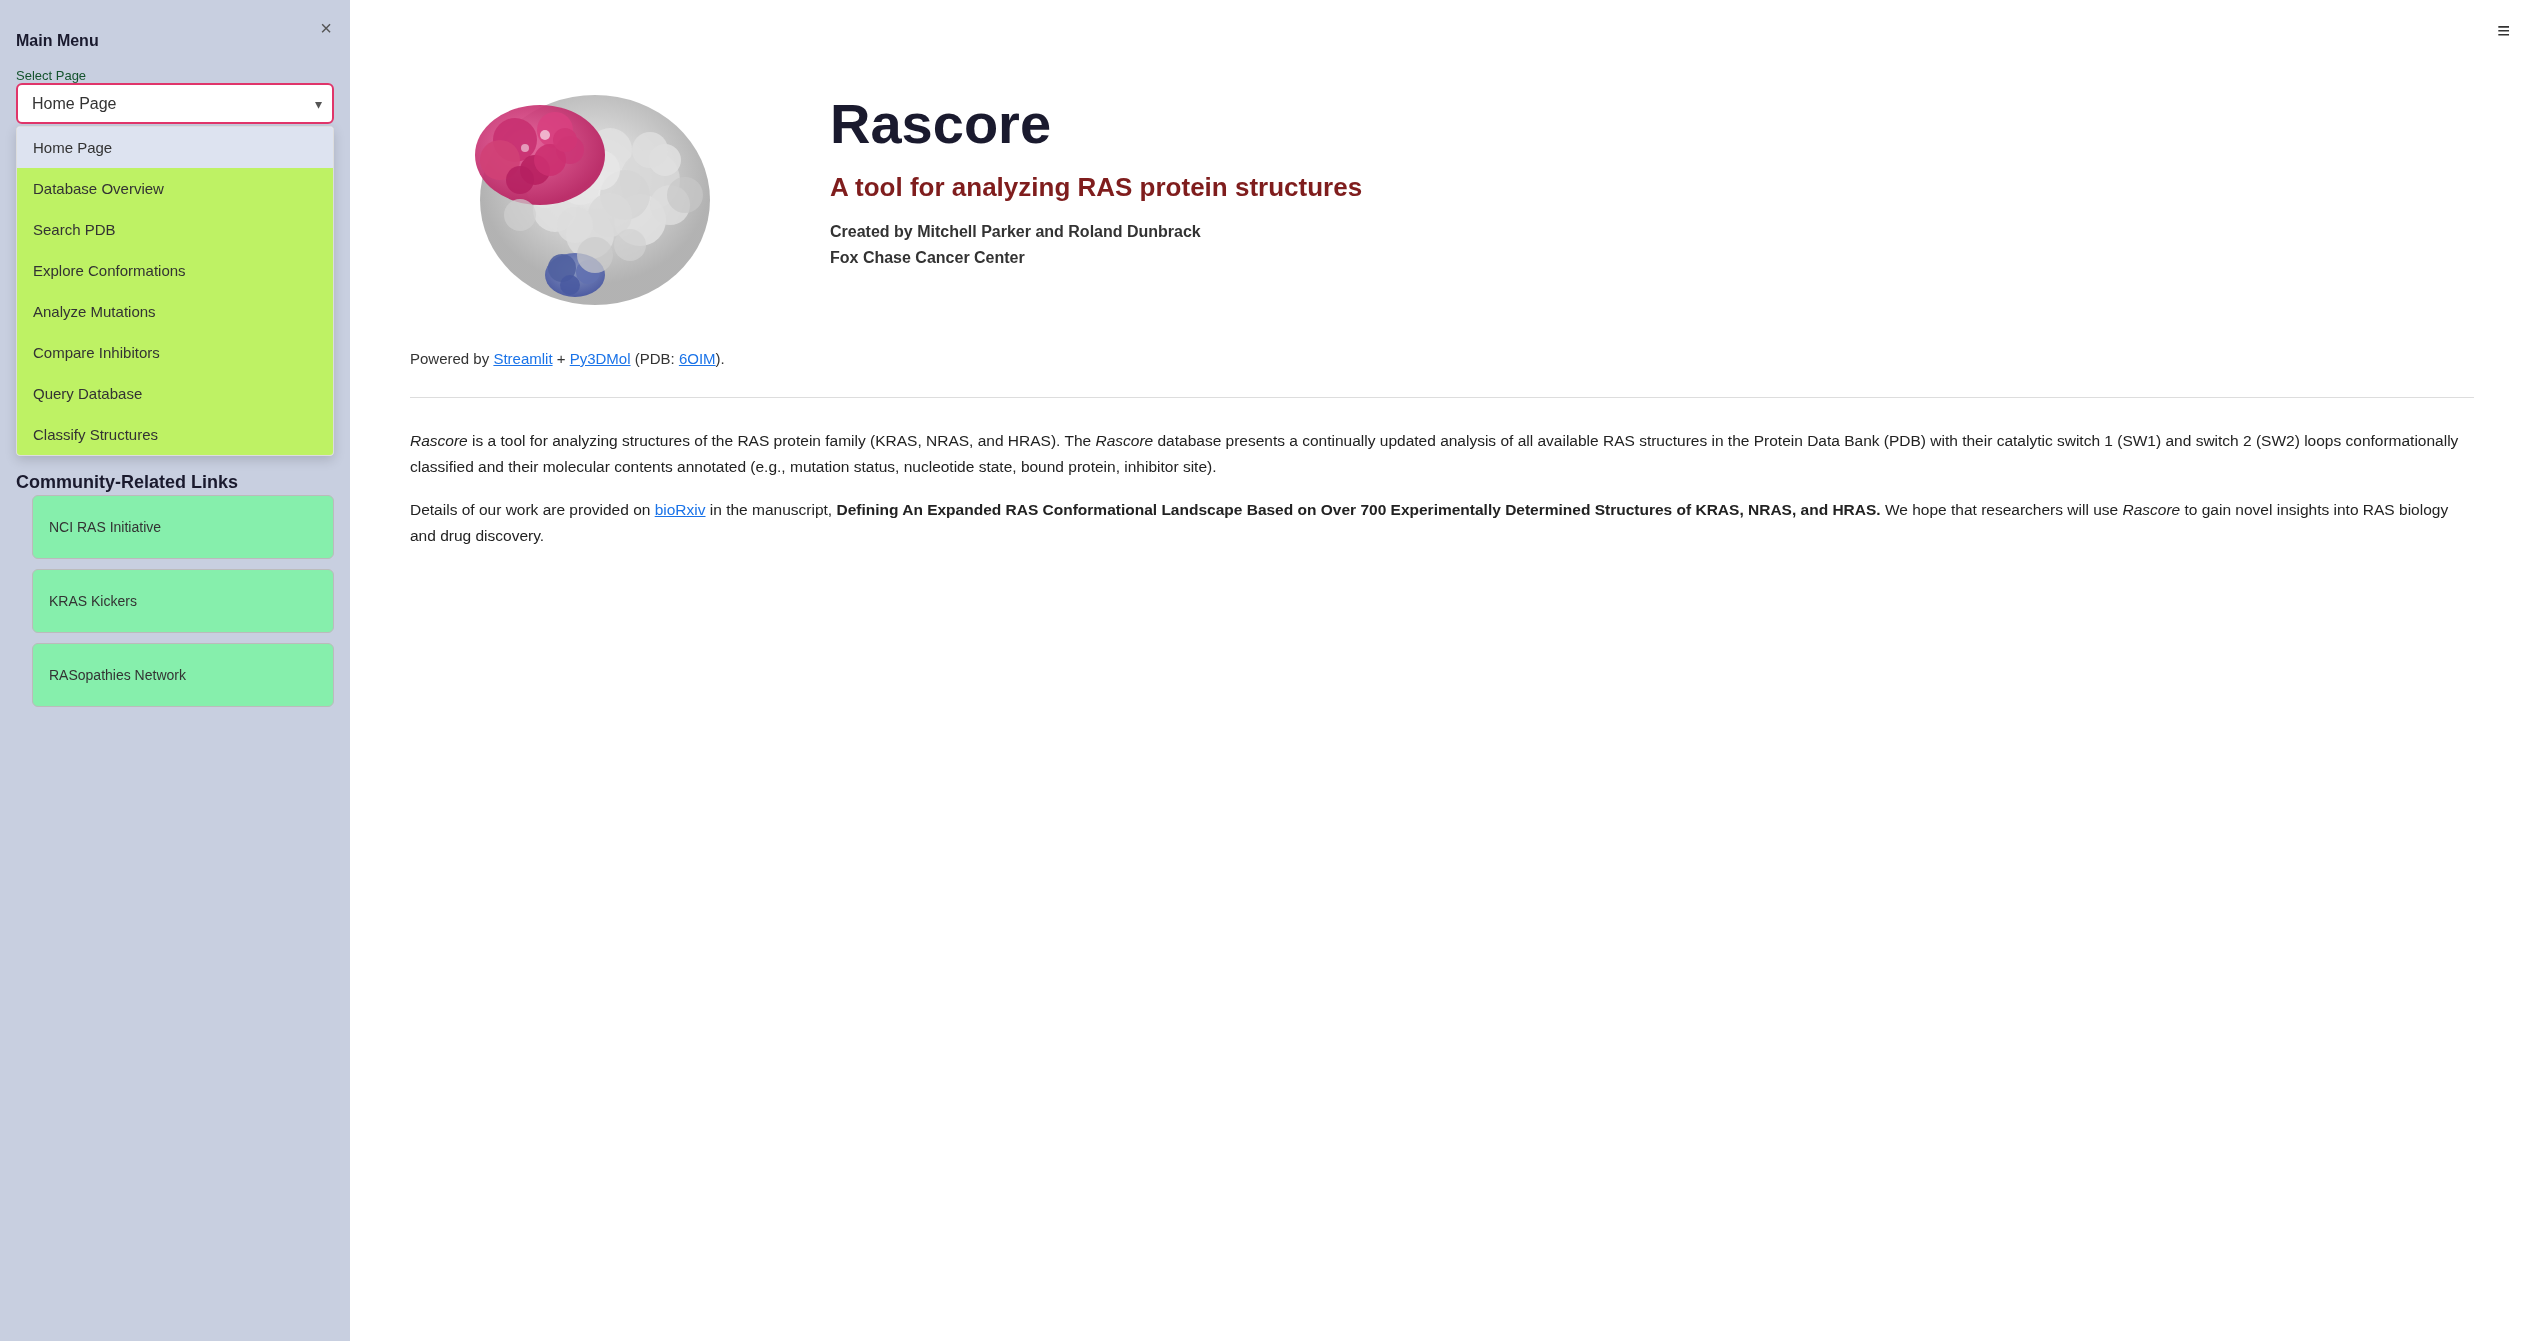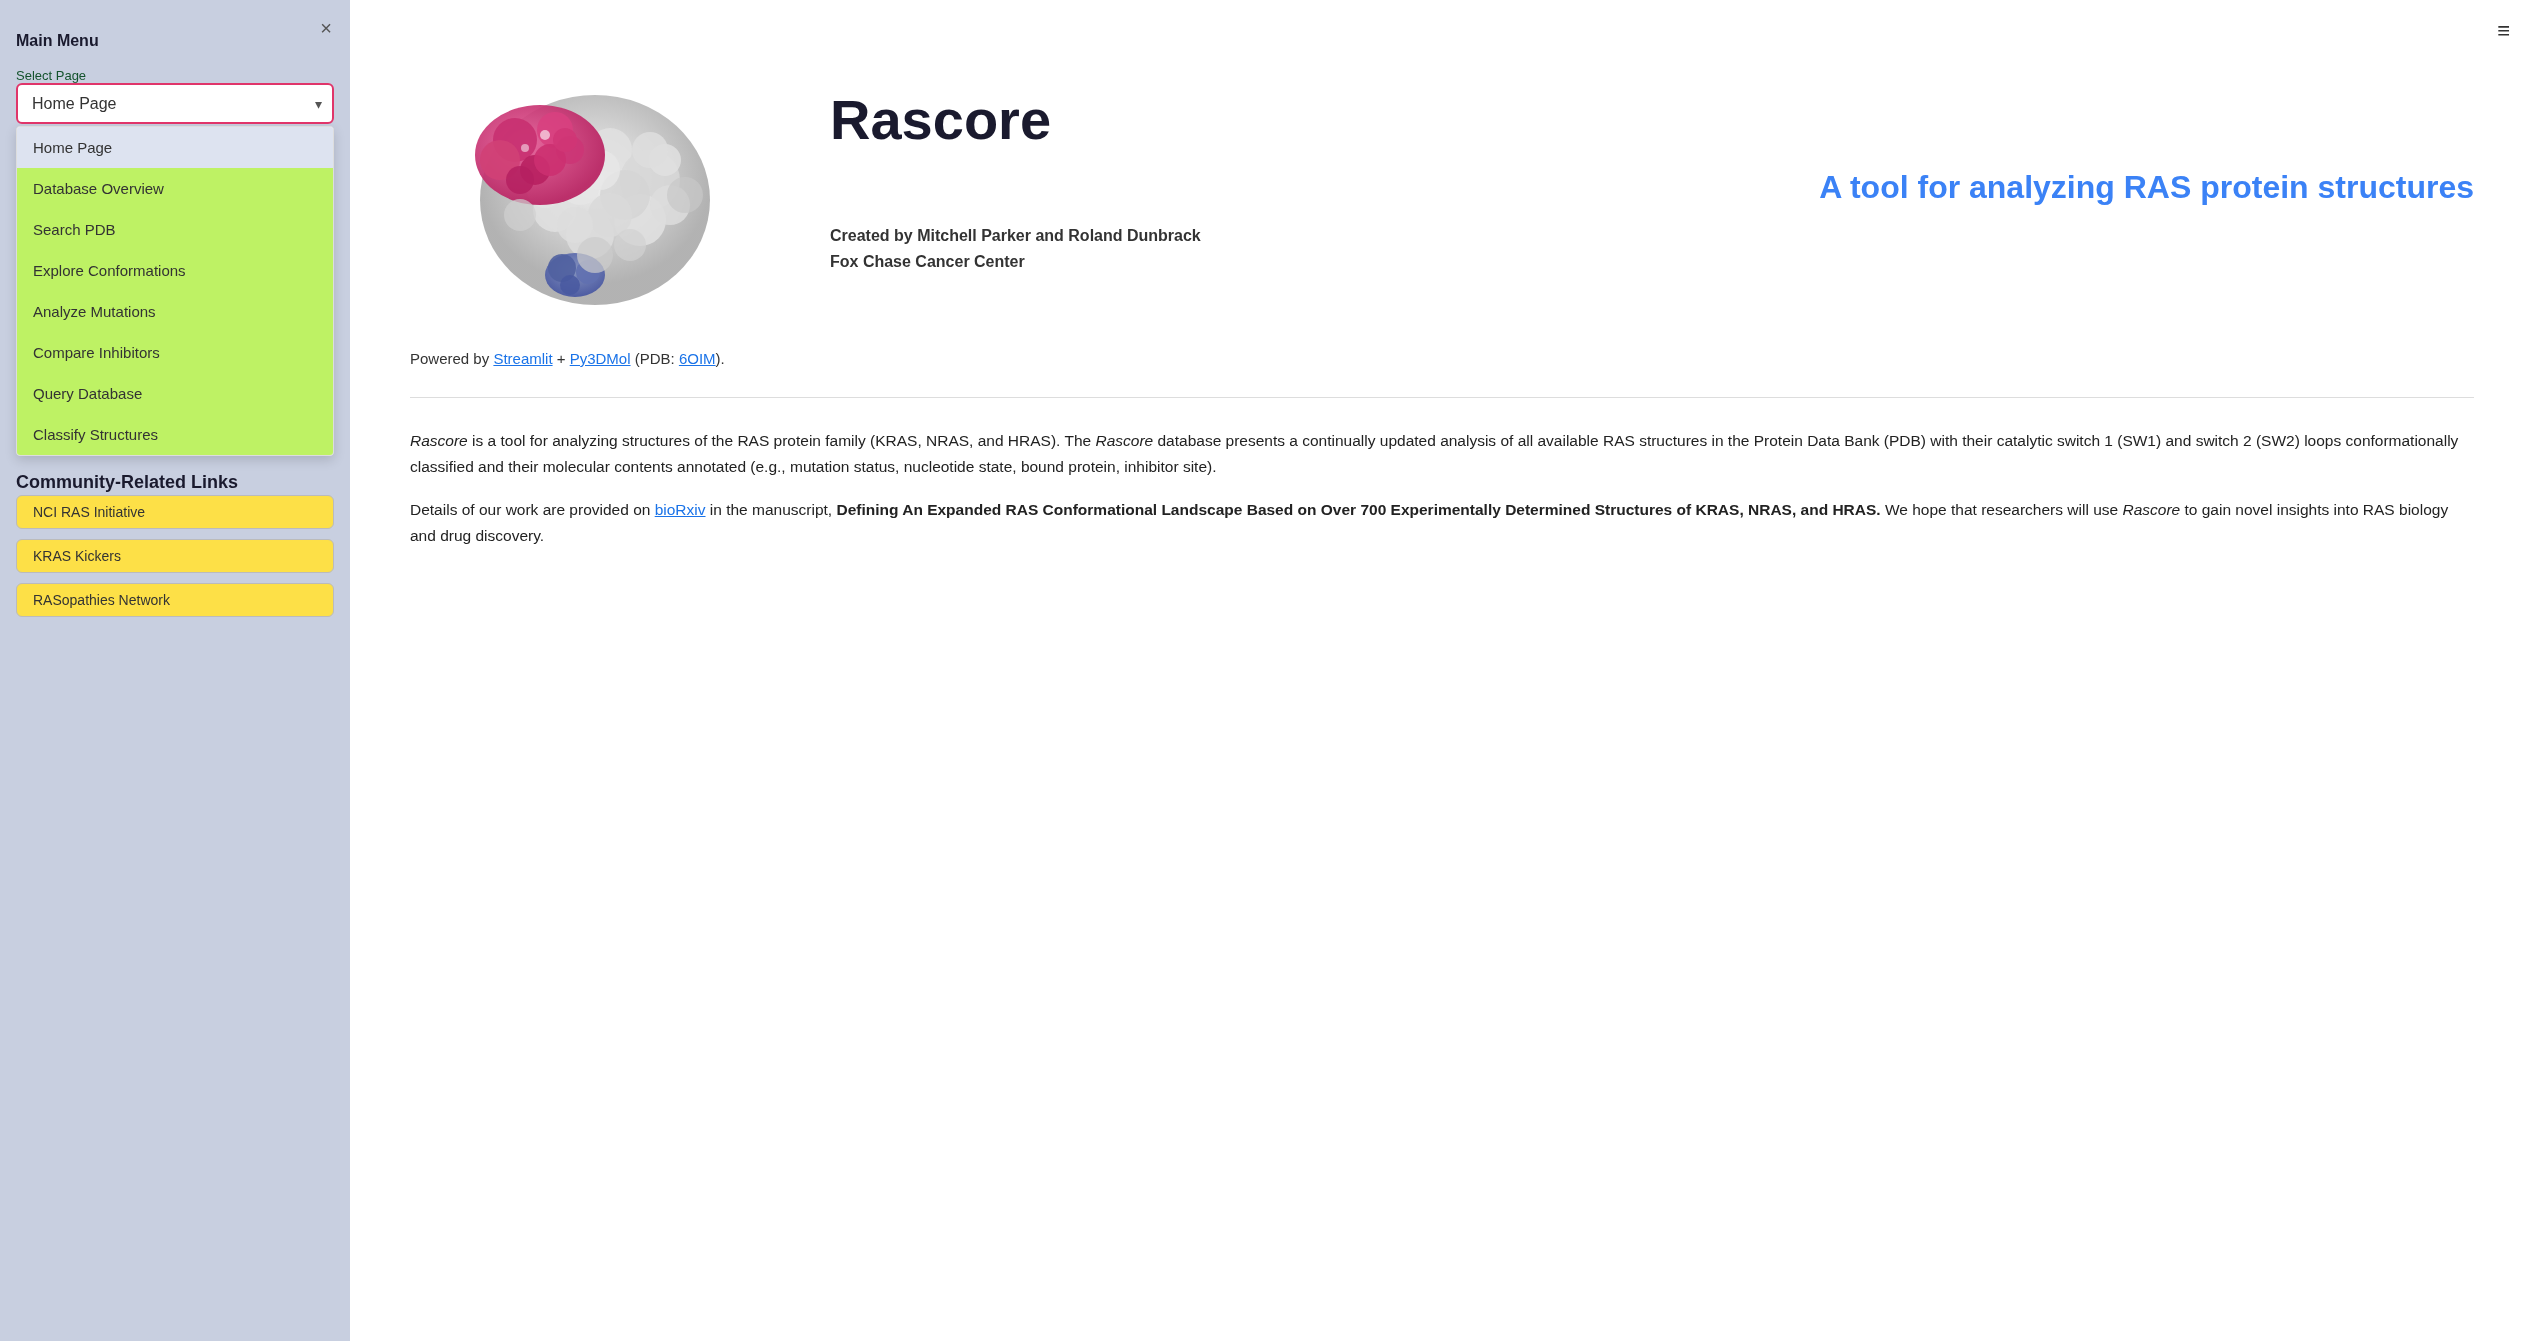--- a/index.html
+++ b/index.html
@@ -104,28 +104,29 @@
     .community-title {
       font-size: 18px;
       font-weight: 700;
       color: #1a1a2e;
       margin-bottom: 2px;
       margin-top: 16px;
     }
 
     .link-btn {
       display: inline-block;
-      padding: 8px 16px;
+      padding: 23px 16px;
       border: 1.5px solid #bbb;
       border-radius: 6px;
-      background: #fde047;
+      background: #86efac;
       font-size: 14px;
       color: #333;
       cursor: pointer;
       margin-bottom: 10px;
+      margin-left: 16px;
     }
 
     
     .main-content {
       flex: 1;
       background: white;
       overflow-y: auto;
       padding: 40px 60px;
       position: relative;
     }
@@ -168,26 +169,25 @@
 
     .app-title {
       font-size: 56px;
       font-weight: 900;
       color: #1a1a2e;
       margin-bottom: 16px;
       line-height: 1.1;
     }
 
     .app-subtitle {
-      font-size: 32px;
-      font-weight: 700;
-      color: #3b82f6;
+      font-size: 26px;
+      font-weight: 700;
+      color: #7f1d1d;
       margin-bottom: 18px;
       line-height: 1.3;
-      text-align: right;
     }
 
     .creator-info {
       font-size: 16px;
       color: #333;
       margin-bottom: 8px;
       font-weight: 600;
     }
 
     .institution-info {

